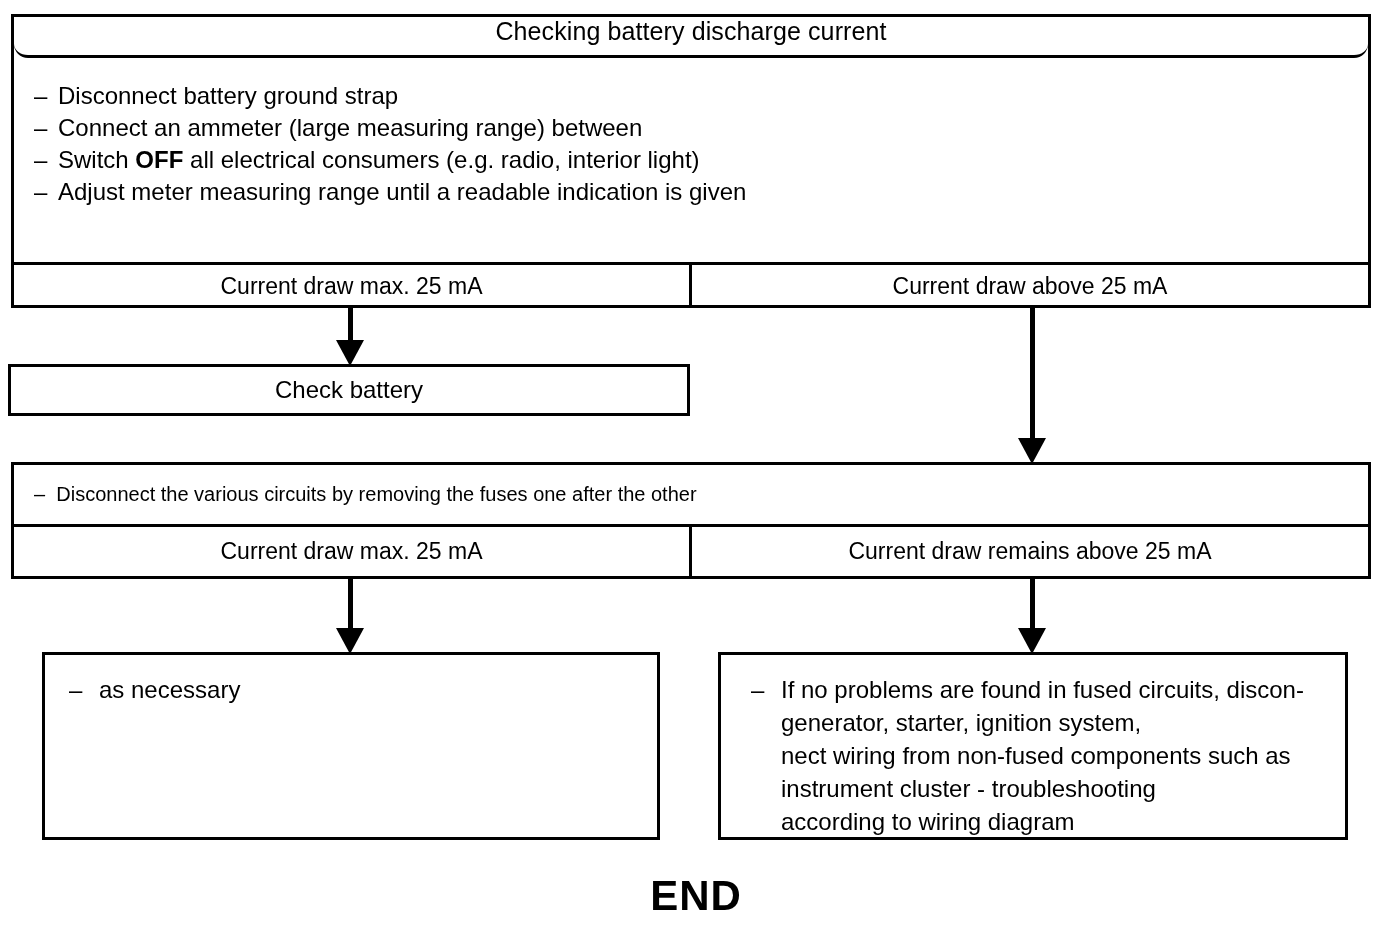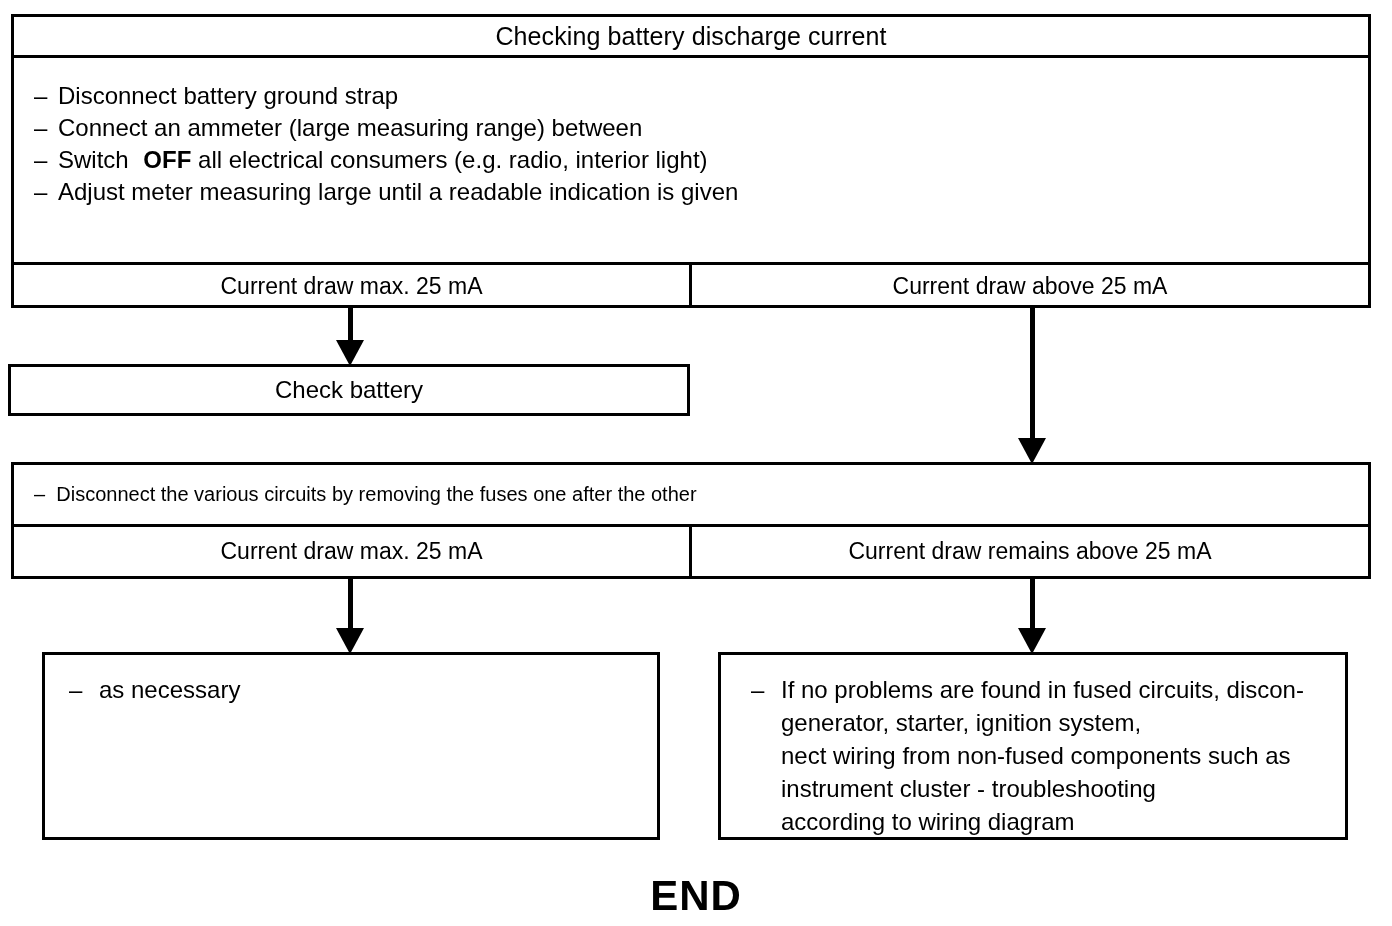--- a/index.html
+++ b/index.html
@@ -43,22 +43,23 @@
   }
   .row-title {
     position: absolute;
     left: 0;
     top: 0;
     width: 100%;
     height: 41px;
     border-bottom: 3px solid #000;
     box-sizing: border-box;
     display: flex;
-    align-items: center;
+    align-items: flex-start;
     justify-content: center;
+    border-radius: 14px;
   }
   .row-title .txt {
     font-size: 25px;
     letter-spacing: 0.1px;
   }
 
   .row-body {
     position: absolute;
     left: 0;
     top: 41px;
@@ -105,21 +106,21 @@
     white-space: nowrap;
   }
   .blist li .dash {
     position: absolute;
     left: 0;
     top: 0;
   }
   .blist li.cont {
     padding-left: 24px;
   }
-  b.strong { font-weight: bold; margin-left: 8px; }
+  b.strong { font-weight: bold; }
 
   
   #check-battery-box {
     left: 8px;
     top: 364px;
     width: 682px;
     height: 52px;
     display: flex;
     align-items: center;
     justify-content: center;
@@ -276,21 +277,21 @@
         <li>
           <span class="dash">–</span>
           <span>Connect an ammeter (large measuring range) between</span>
         </li>
         <li>
           <span class="dash">–</span>
           <span>Switch </span><b class="strong">OFF</b><span> all electrical consumers (e.g. radio, interior light)</span>
         </li>
         <li>
           <span class="dash">–</span>
-          <span>Adjust meter measuring large until a readable indication is given</span>
+          <span>Adjust meter measuring range until a readable indication is given</span>
         </li>
       </ul>
     </div>
 
     <div class="row-split">
       <div class="half left">
         <span>Current draw max. 25 mA</span>
       </div>
       <div class="half right">
         <span>Current draw above 25 mA</span>

